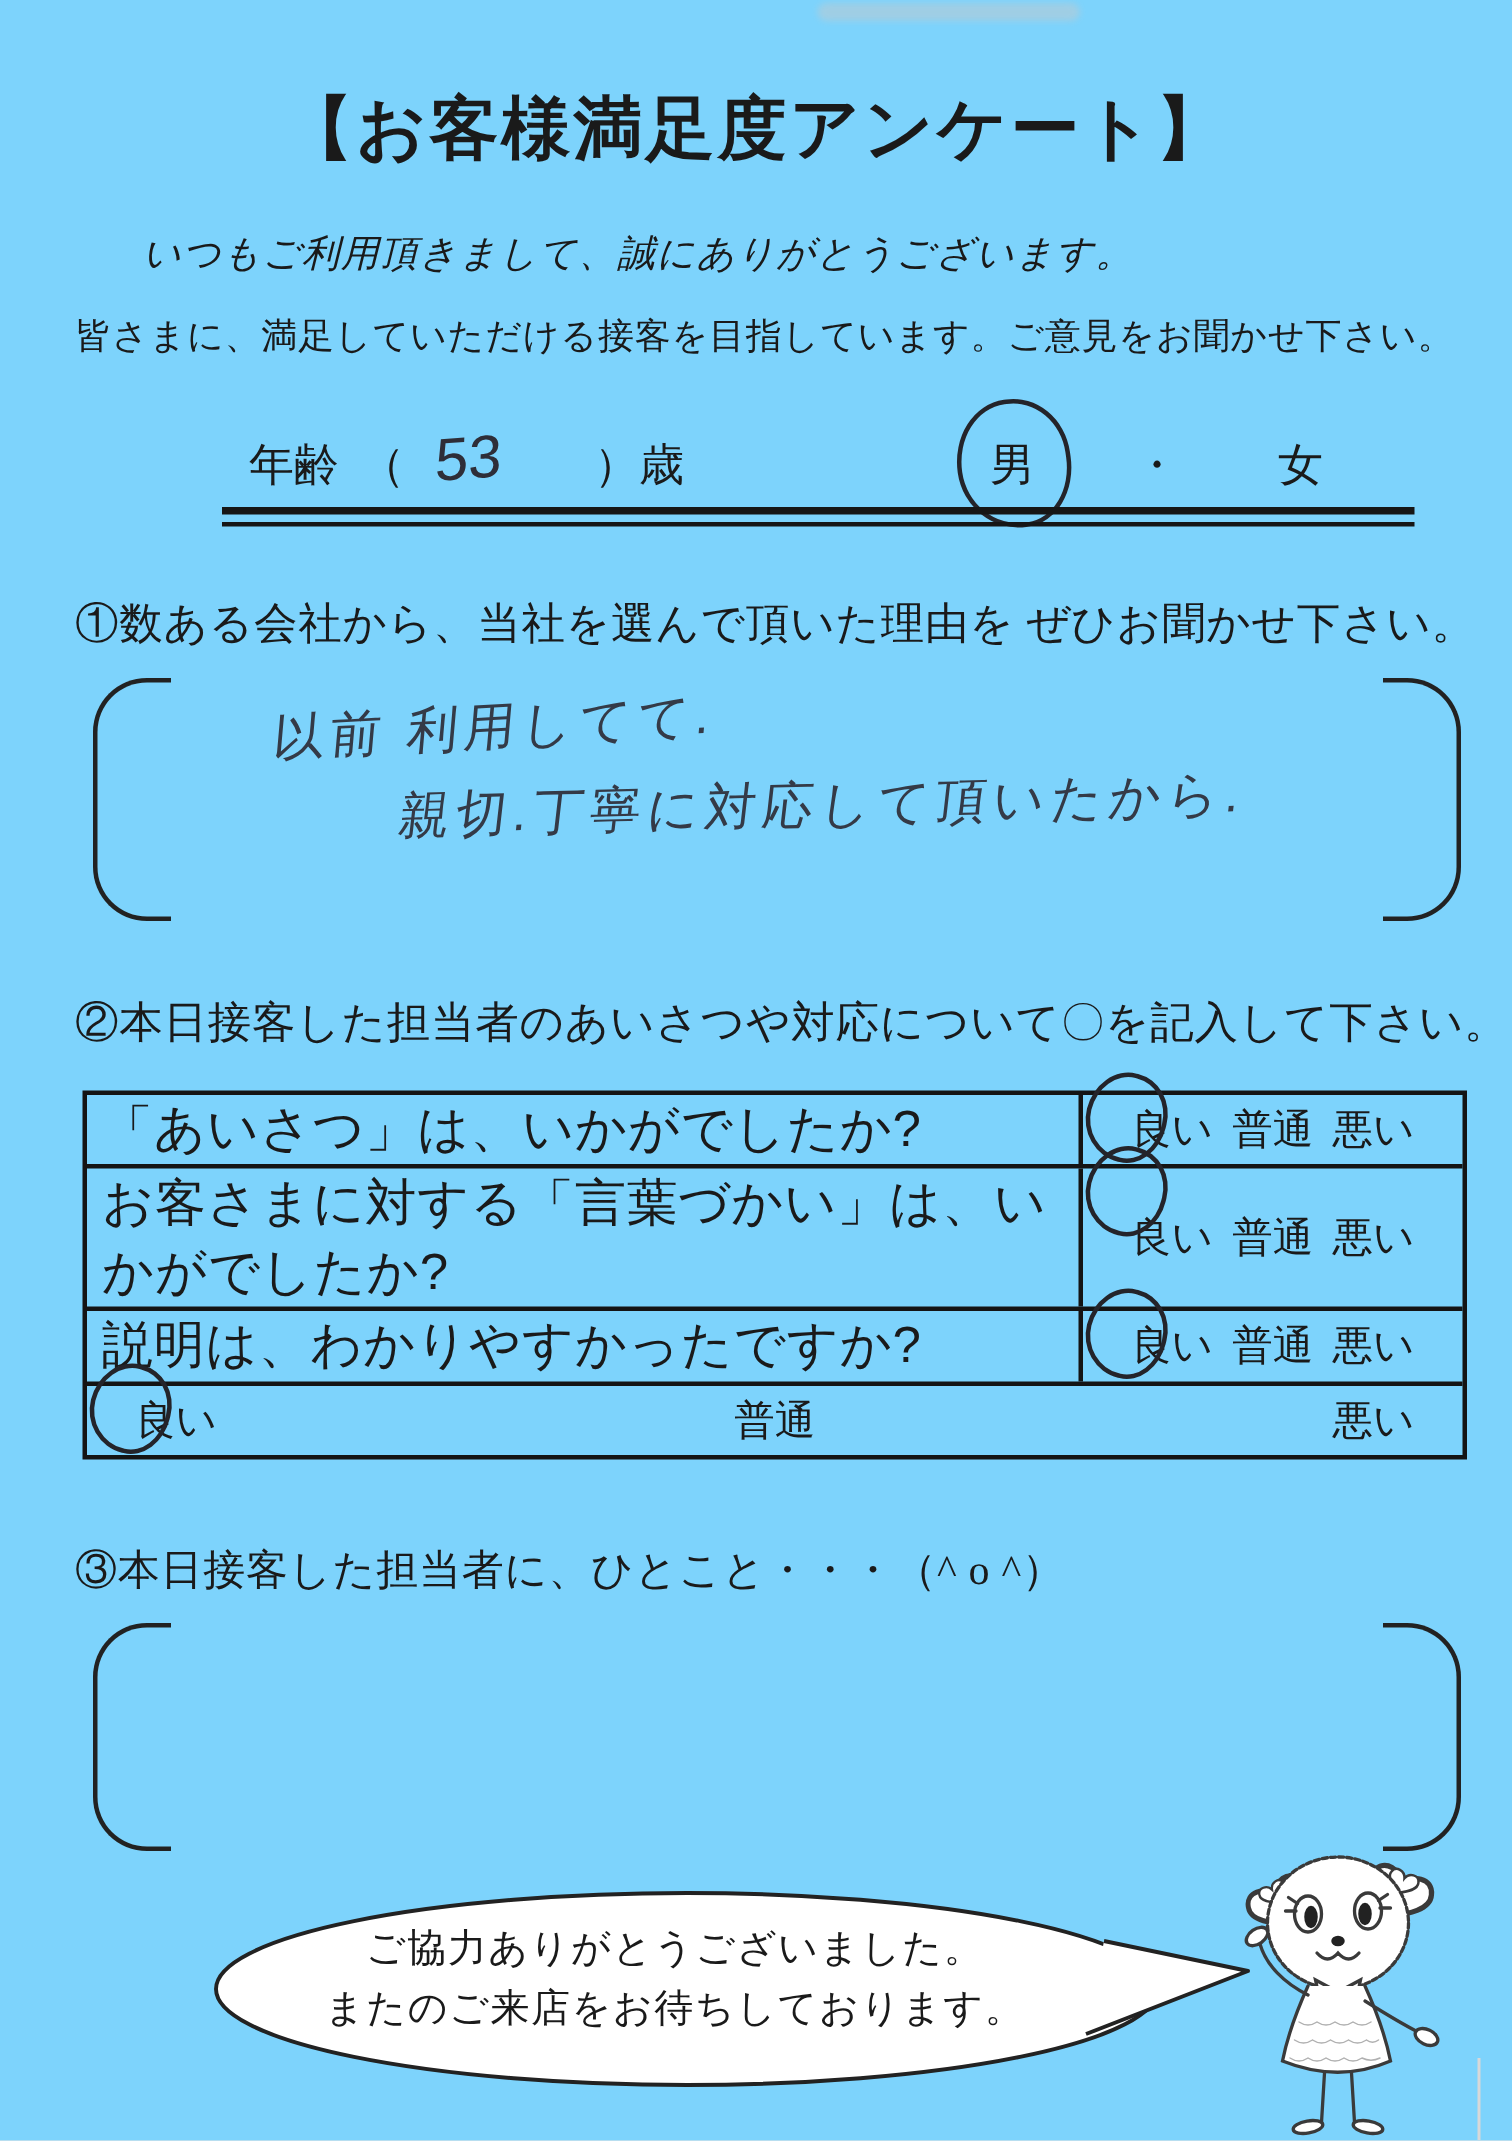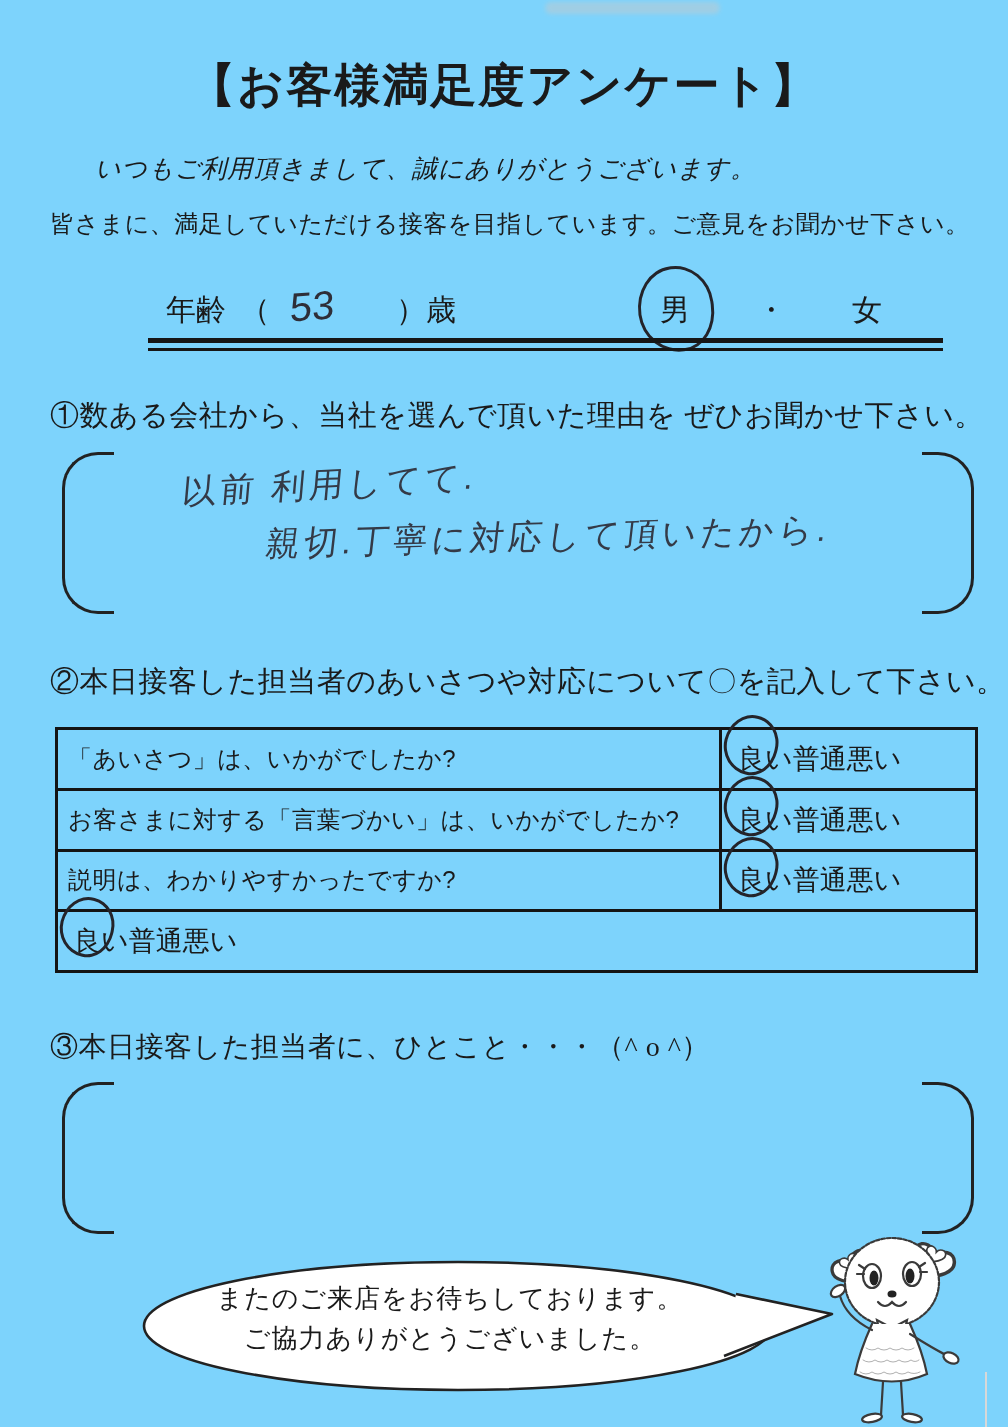--- a/index.html
+++ b/index.html
@@ -44,22 +44,22 @@
   .q3-br-l { left:62px;  top:1082px; height:152px; }
   .q3-br-r { left:922px; top:1082px; height:152px; }
 
   .hw-line { position:absolute; font-size:34px; letter-spacing:4px; opacity:.92; }
   .hw1 { left:182px; top:462px; transform:rotate(-3deg) skewX(-8deg); }
   .hw2 { left:266px; top:514px; transform:rotate(-1.5deg) skewX(-8deg); }
 
   .q2-table { left:55px; top:727px; width:923px; height:246px; border:3px solid #141414; display:flex; flex-direction:column; }
   .q2-row { flex:1; display:flex; border-bottom:3px solid #141414; }
   .q2-row:last-child { border-bottom:none; }
-  .q2-cell-q { width:664px; border-right:3px solid #141414; display:flex; align-items:center; padding-left:10px; font-size:24px; letter-spacing:0.5px; }
-  .q2-cell-opts { flex:1; position:relative; display:flex; align-items:center; padding:0 16px; font-size:27px; }
+  .q2-cell-q { width:664px; border-right:3px solid #141414; display:flex; align-items:center; padding-left:10px; font-size:34px; letter-spacing:0.5px; }
+  .q2-cell-opts { flex:1; position:relative; display:flex; align-items:center; justify-content:space-between; padding:0 32px; font-size:27px; }
   .good-oval { left:2px; top:-15px; width:54px; height:60px; transform:rotate(14deg); border-width:3px; }
 
   .bubble-wrap { left:138px; top:1250px; width:700px; height:150px; }
   .bubble-text { position:absolute; left:140px; top:1278px; width:620px; text-align:center; font-size:26px; letter-spacing:1px; }
   .bubble-text .bl { display:block; line-height:40px; }
 
   .mascot-wrap { left:798px; top:1216px; width:200px; height:210px; }
 </style>
 </head>
 <body>
@@ -137,22 +137,22 @@
   <div class="abs q-label q3-label">③本日接客した担当者に、ひとこと・・・（^ o ^）</div>
 
   <div class="abs bracket left q3-br-l"></div>
   <div class="abs bracket right q3-br-r"></div>
 
   <svg class="abs bubble-wrap" viewBox="0 0 700 150">
     <ellipse cx="320" cy="76" rx="314" ry="64" fill="#ffffff" stroke="#222" stroke-width="2.6"></ellipse>
     <path d="M 598 44 L 694 64 L 586 106" fill="#ffffff" stroke="#222" stroke-width="2.6" stroke-linejoin="round"></path>
   </svg>
   <div class="abs bubble-text">
+    <span class="bl">ご協力ありがとうございました。</span>
     <span class="bl">またのご来店をお待ちしております。</span>
-    <span class="bl">ご協力ありがとうございました。</span>
   </div>
 
   <svg class="abs mascot-wrap" viewBox="0 0 200 210">
     <g fill="none" stroke="#3a3a3a" stroke-width="2.2" stroke-linecap="round">
 
       <g>
         <path transform="translate(48,40) rotate(-28) scale(1.5)" d="M0 6 C -2 0 -11 -2 -13 5 C -15 11 -7 16 0 20 C 7 16 15 11 13 5 C 11 -2 2 0 0 6 Z" fill="#fff"></path>
         <path transform="translate(48,40) rotate(-28) scale(0.7)" d="M0 6 C -2 0 -11 -2 -13 5 C -15 11 -7 16 0 20 C 7 16 15 11 13 5 C 11 -2 2 0 0 6 Z" fill="#fff"></path>
       </g>
       <g>

